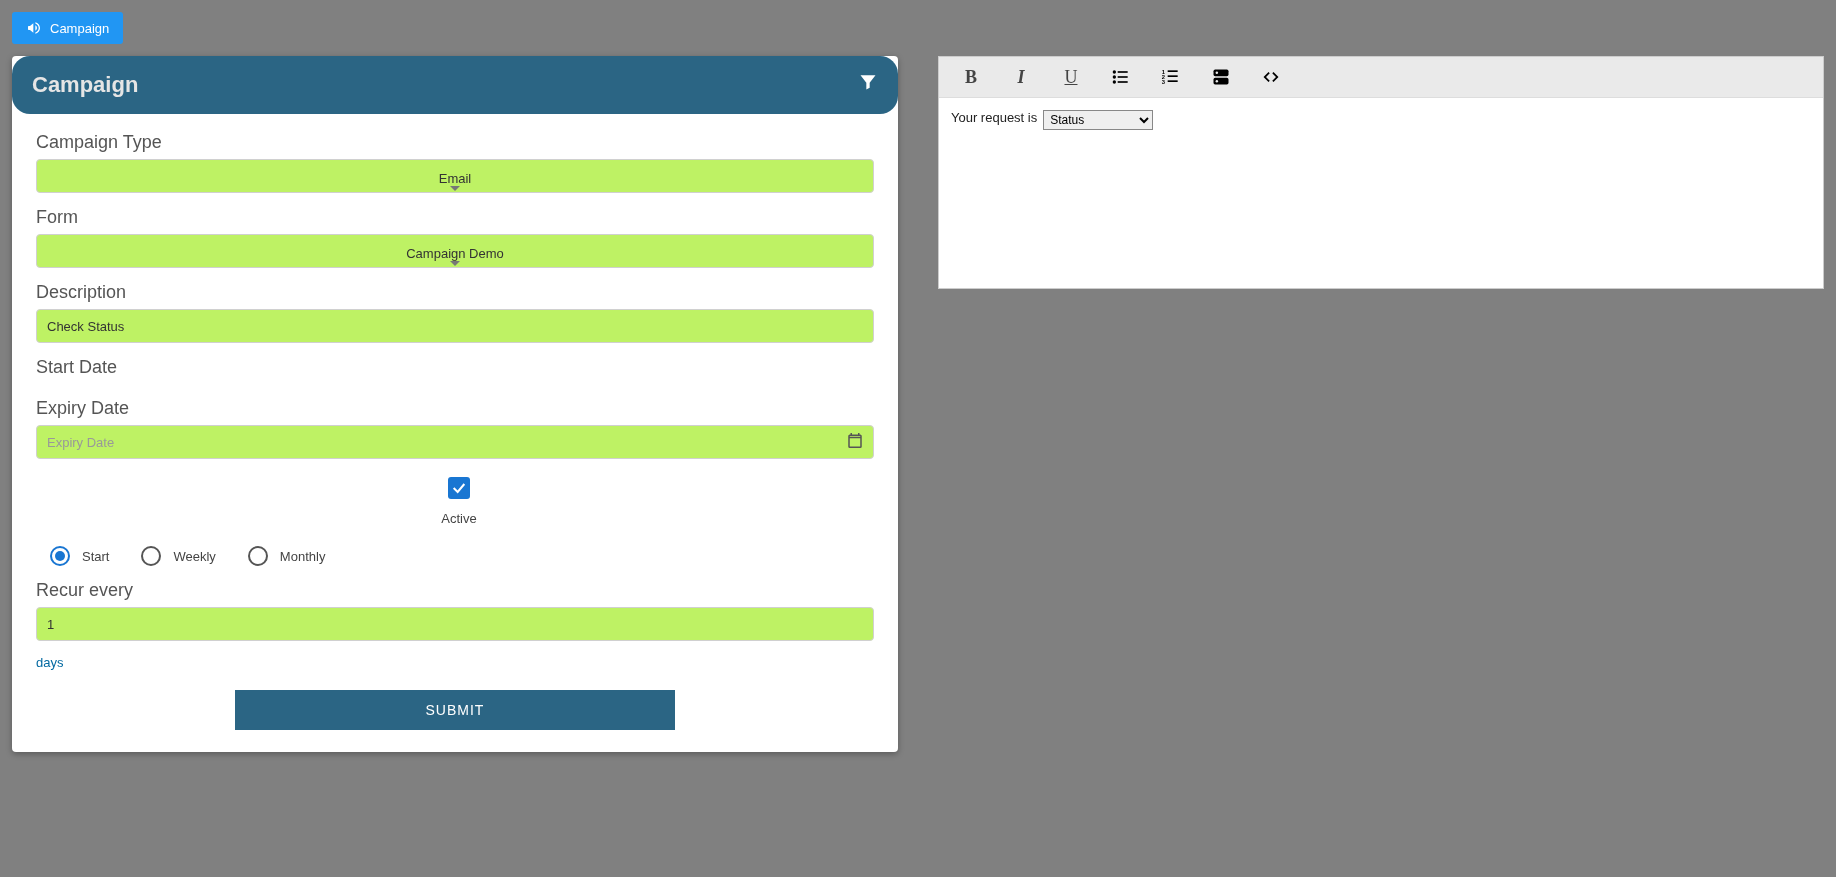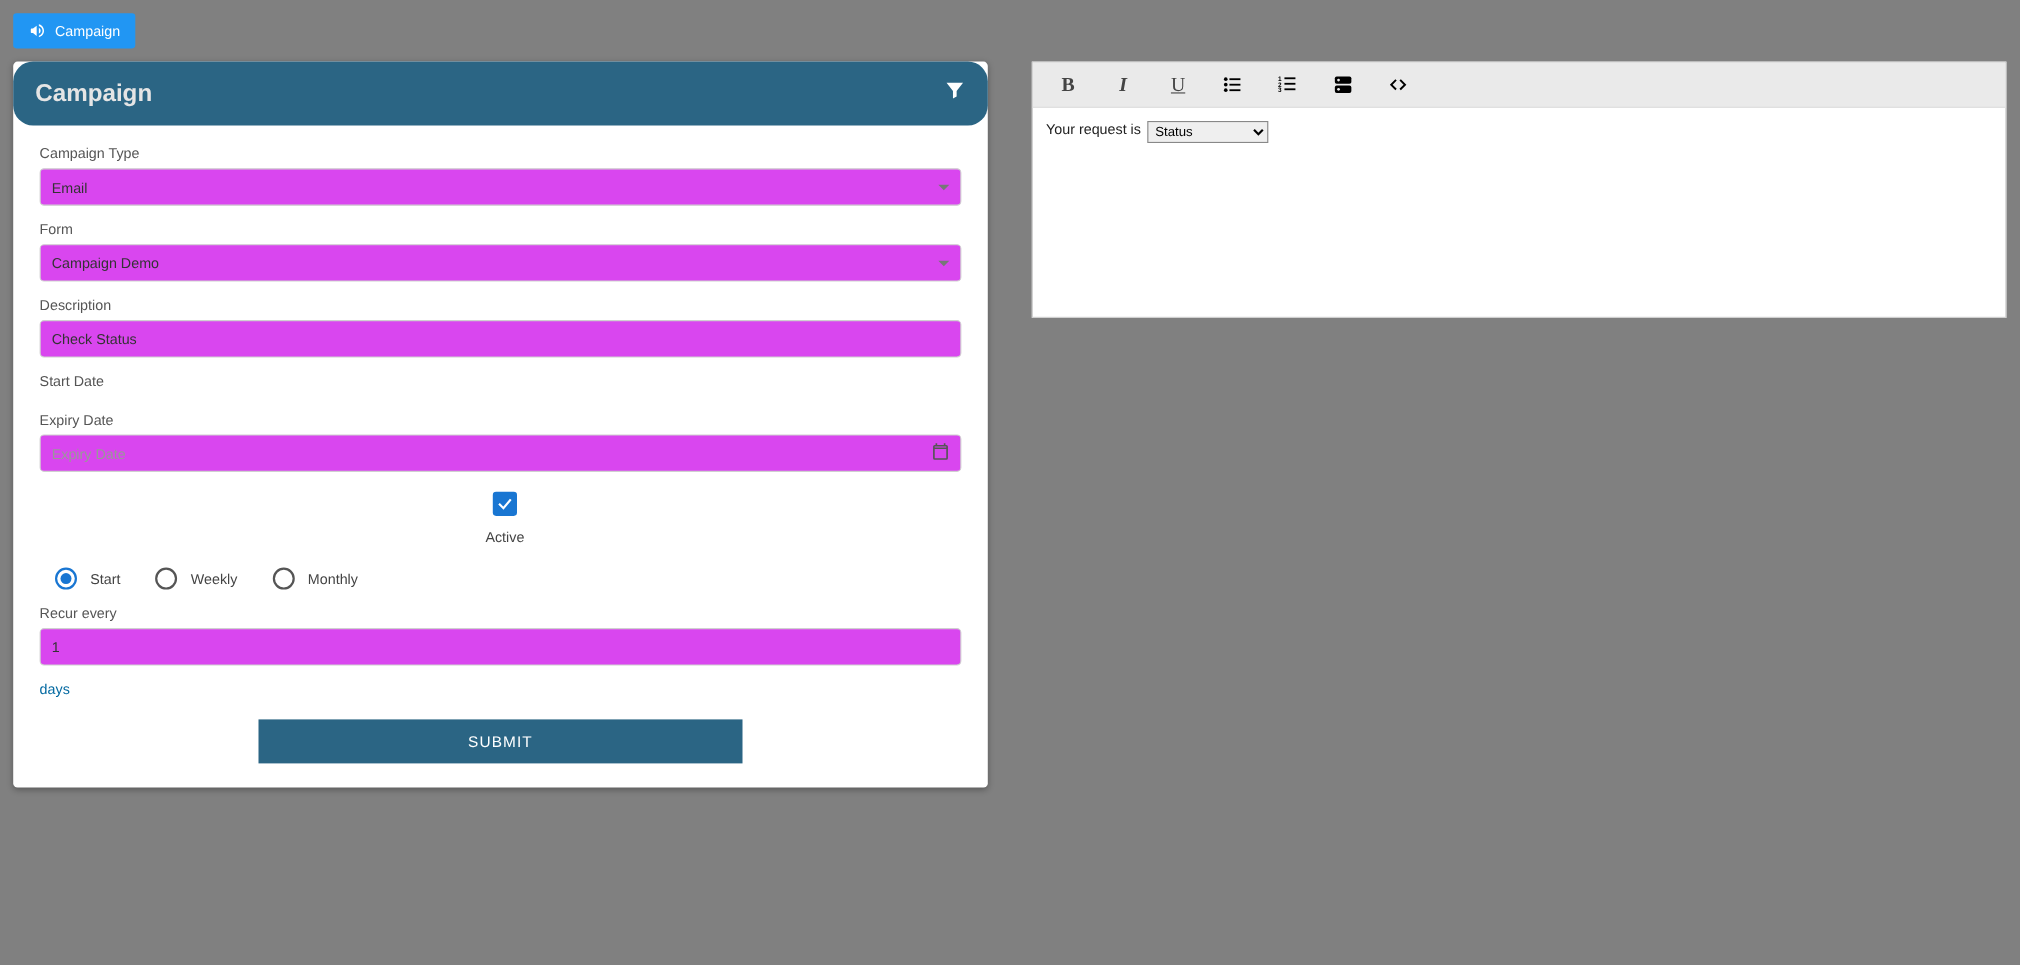--- a/index.html
+++ b/index.html
@@ -56,37 +56,38 @@
 
   .card-body {
     padding: 18px 24px 22px 24px;
     display: flex;
     flex-direction: column;
     gap: 14px;
   }
 
   .field label {
     display: block;
-    font-size: 13px;
+    font-size: 18px;
     color: #555;
     margin-bottom: 6px;
   }
   .control {
     position: relative;
     width: 100%;
   }
   .control input, .control .select-box {
     width: 100%;
     height: 34px;
     border: 1px solid #d0d0d0;
     border-radius: 4px;
     padding: 11px 10px;
     font-size: 13px;
     color: #333;
-    background: #d946ef;
+    background: #bef264;
+    flex-direction: column;
   }
   .control .select-box {
     display: flex;
     align-items: center;
     justify-content: space-between;
     cursor: pointer;
   }
   .control .caret {
     border-left: 5px solid transparent;
     border-right: 5px solid transparent;

